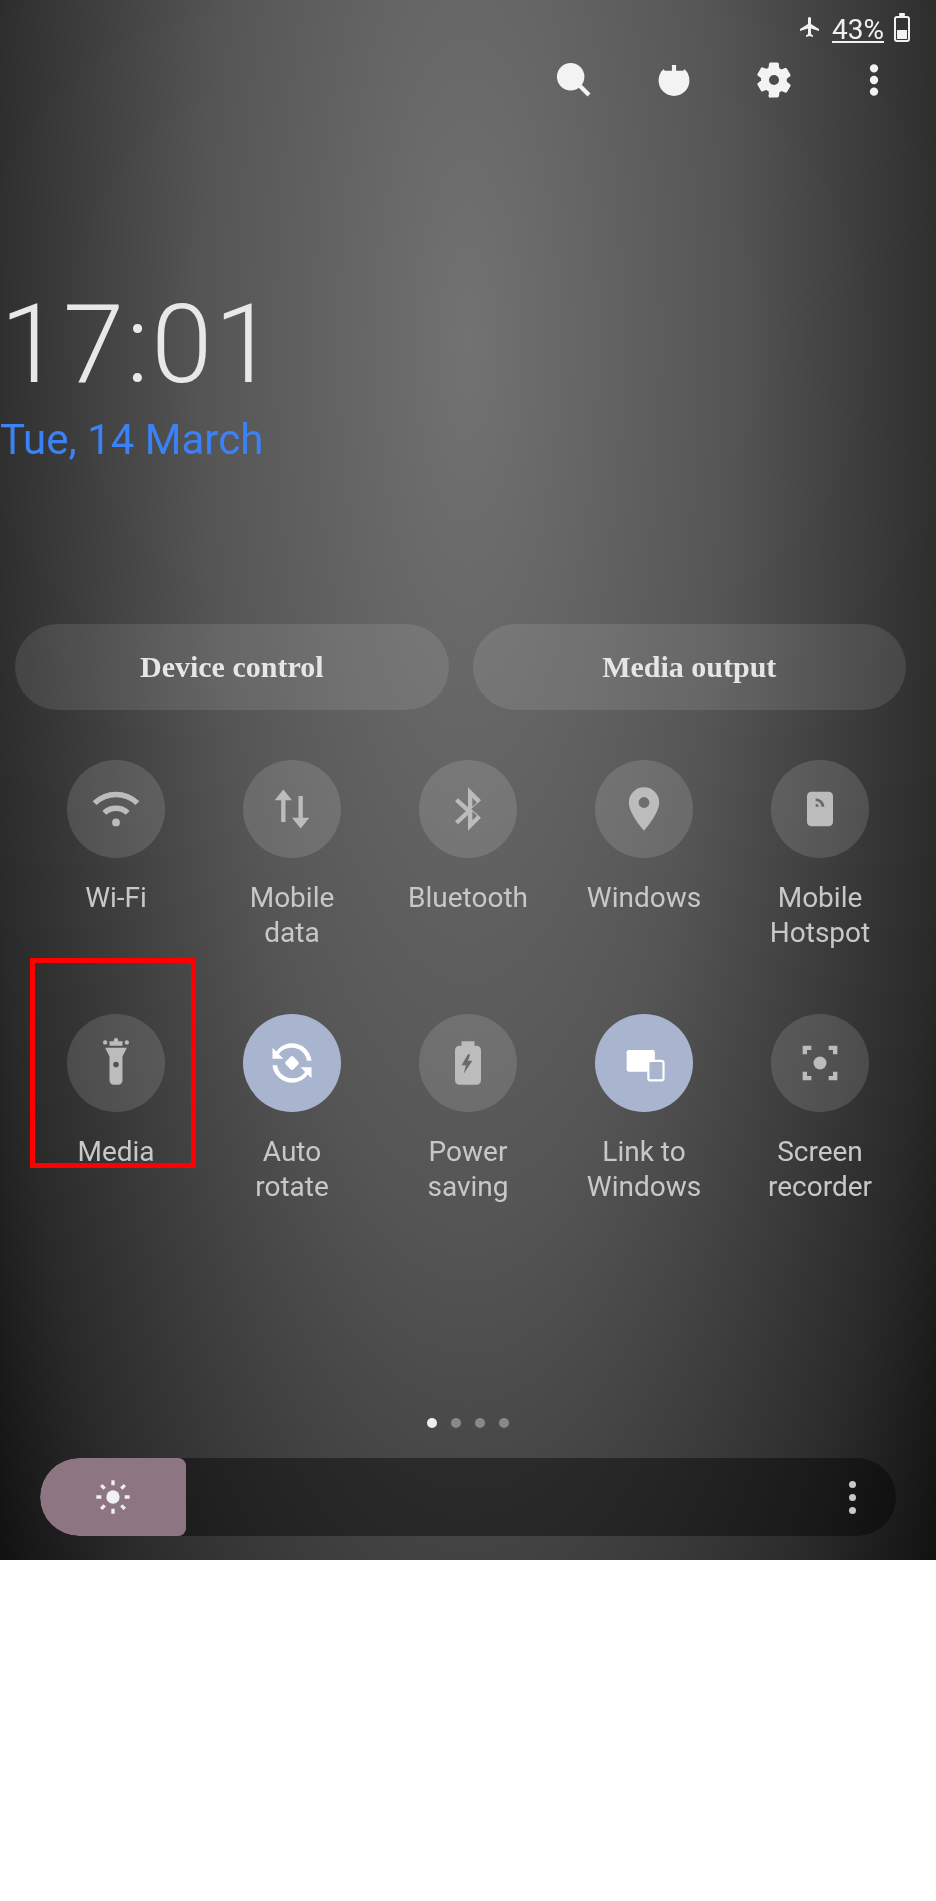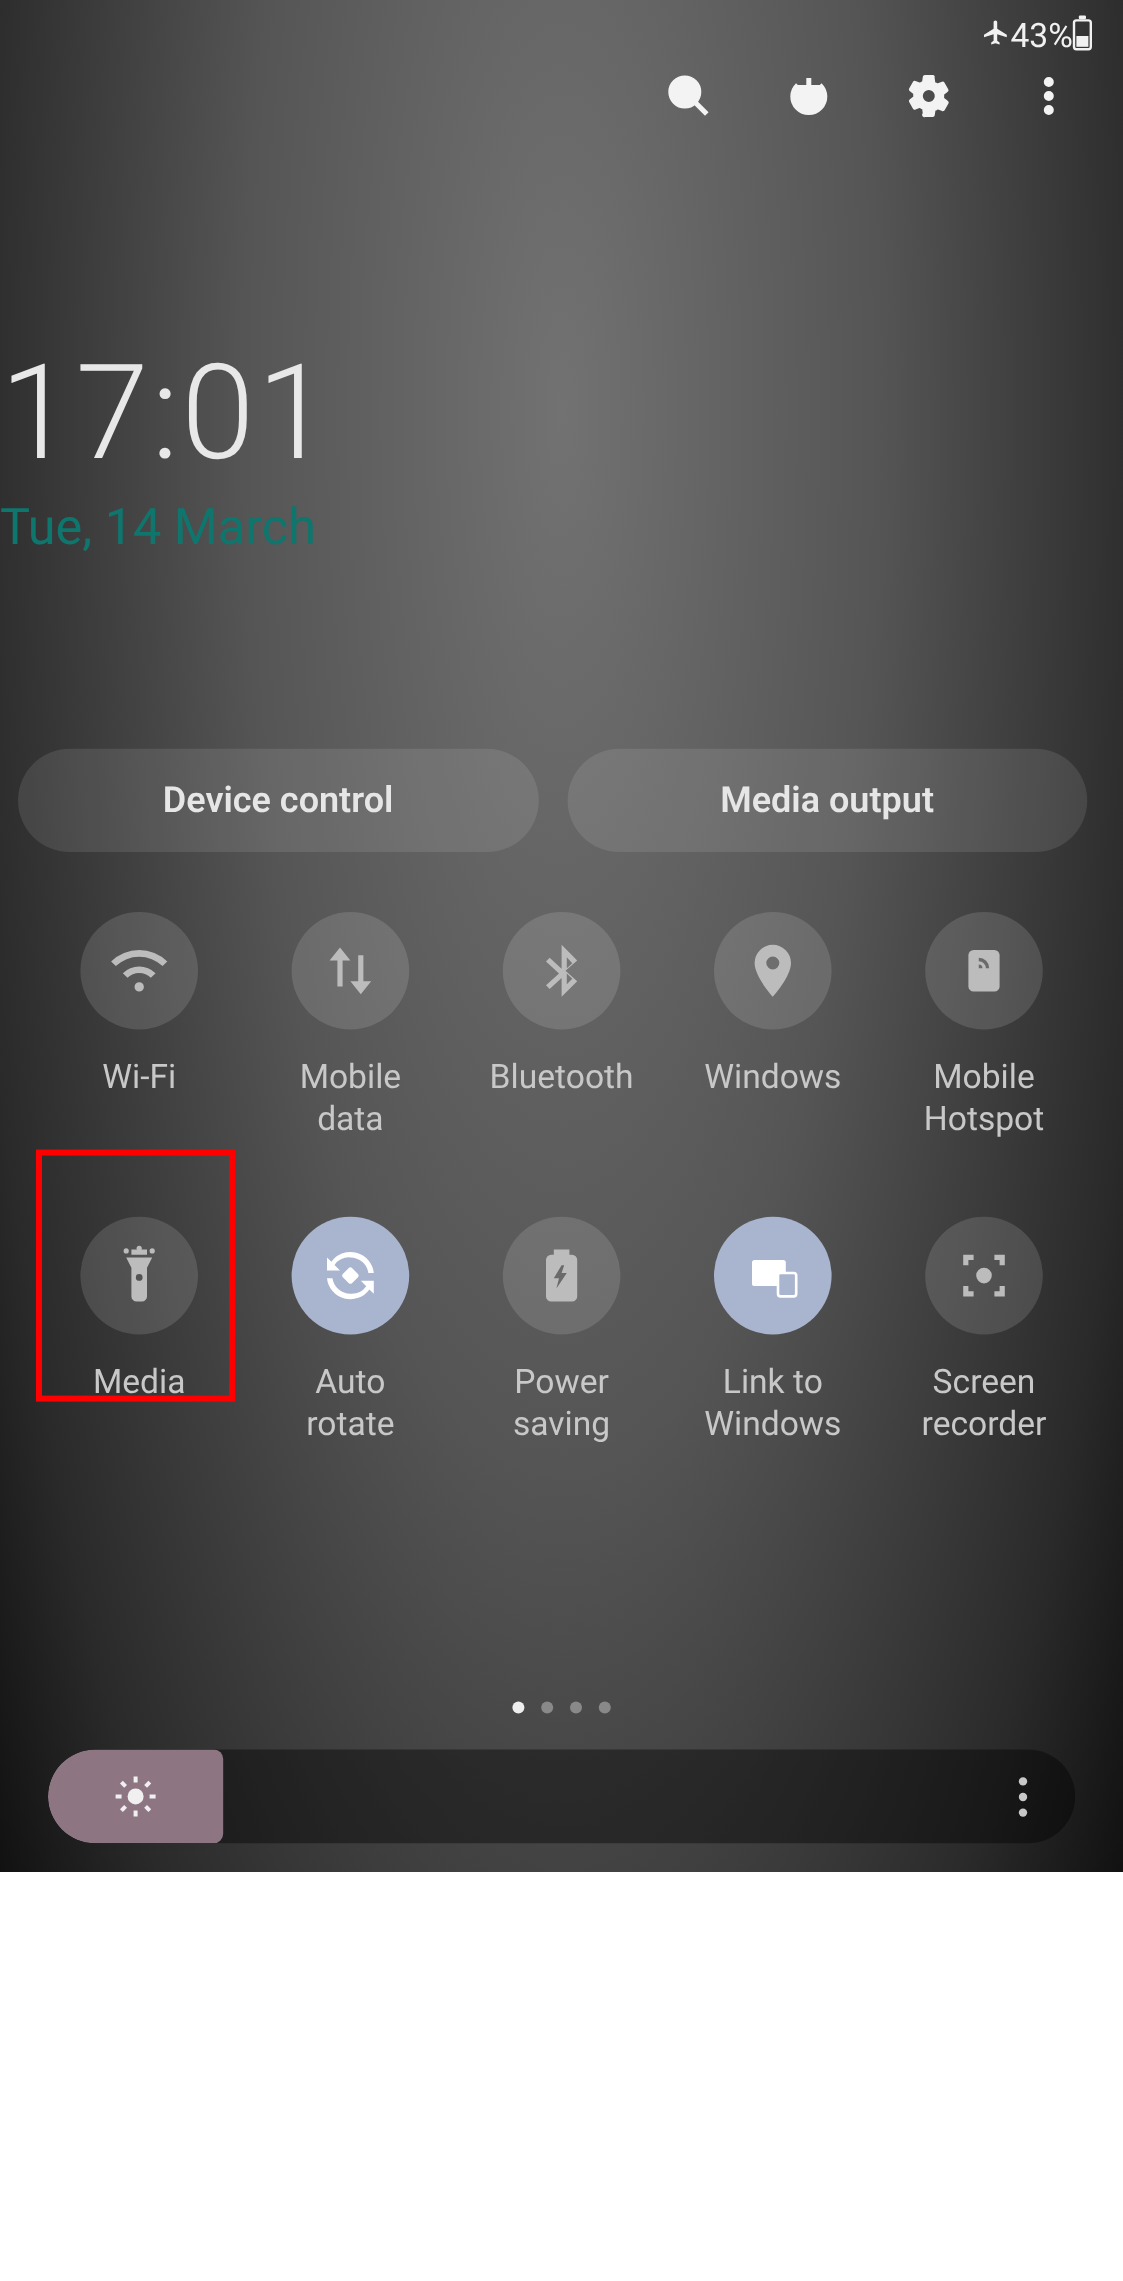--- a/index.html
+++ b/index.html
@@ -13,22 +13,24 @@
 
   
   .status-bar {
     position: absolute;
     top: 0; left: 0; right: 0;
     height: 50px;
     display: flex;
     justify-content: flex-end;
     align-items: center;
     padding: 8px 26px 0 0;
+    gap: 10px;
     color: #f1f1f1;
     font-size: 28px;
+    text-decoration: underline;
   }
   .status-bar svg { width: 24px; height: 24px; fill: #f1f1f1; }
   .battery-icon {
     width: 16px; height: 26px;
     border: 2px solid #f1f1f1;
     border-radius: 3px;
     position: relative;
     display: inline-block;
   }
   .battery-icon::before {
@@ -54,27 +56,27 @@
   .toolbar .tbtn { width: 44px; height: 44px; display:flex; align-items:center; justify-content:center; cursor:pointer; }
   .toolbar svg { width: 40px; height: 40px; fill: #f3f3f3; stroke:#f3f3f3; }
 
   
   .clock-area {
     position: absolute;
     top: 280px; left: 0; right: 0;
     color: #e8e8e8;
   }
   .clock-time { font-size: 110px; font-weight: 300; letter-spacing: 2px; }
-  .clock-date { font-size: 42px; font-weight: 400; margin-top: 6px; color:#0f766e;}
+  .clock-date { font-size: 42px; font-weight: 400; margin-top: 6px; color:#3b82f6;}
 
   
   .pills {
     position: absolute;
     top: 624px; left: 15px; right: 30px;
-    display: flex; gap: 24px;
+    display: flex; gap: 24px; font-family: Liberation Serif, serif;
   }
   .pill {
     flex: 1;
     height: 86px;
     background: rgba(255,255,255,0.10);
     border-radius: 43px;
     display: flex; align-items: center; justify-content: center;
     font-size: 30px;
     font-weight: 600;
     color: #e6e6e6;

